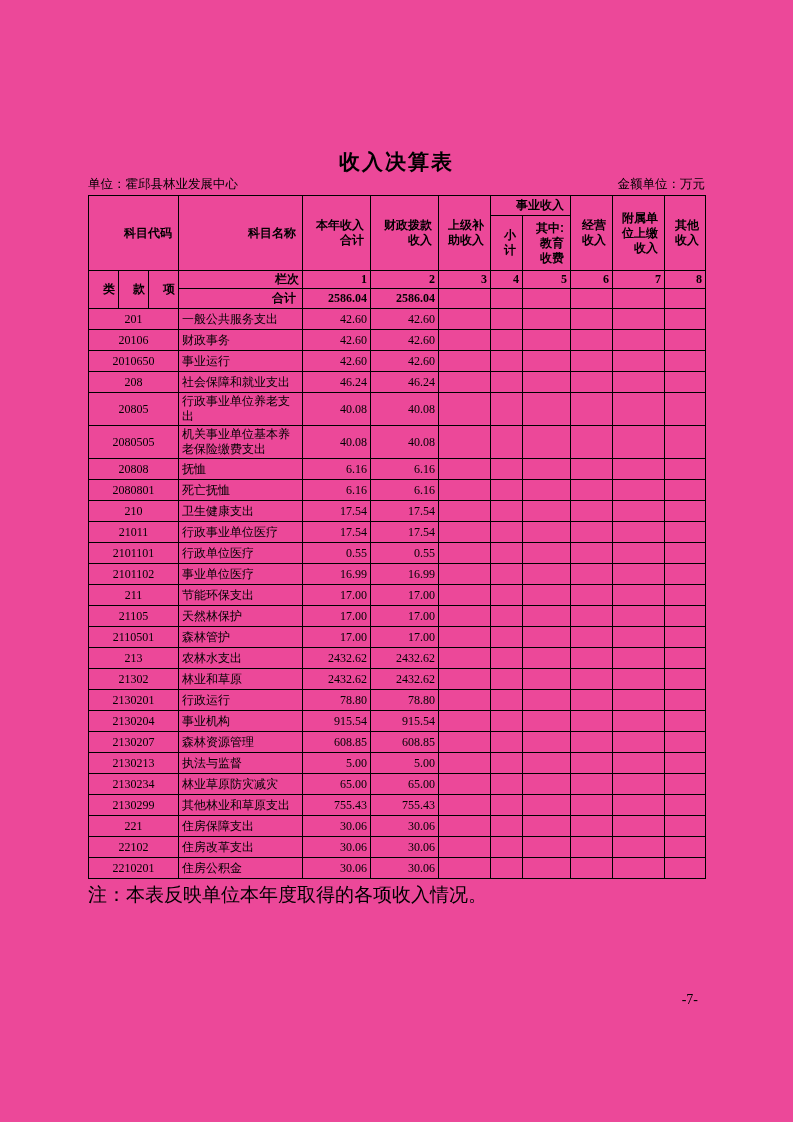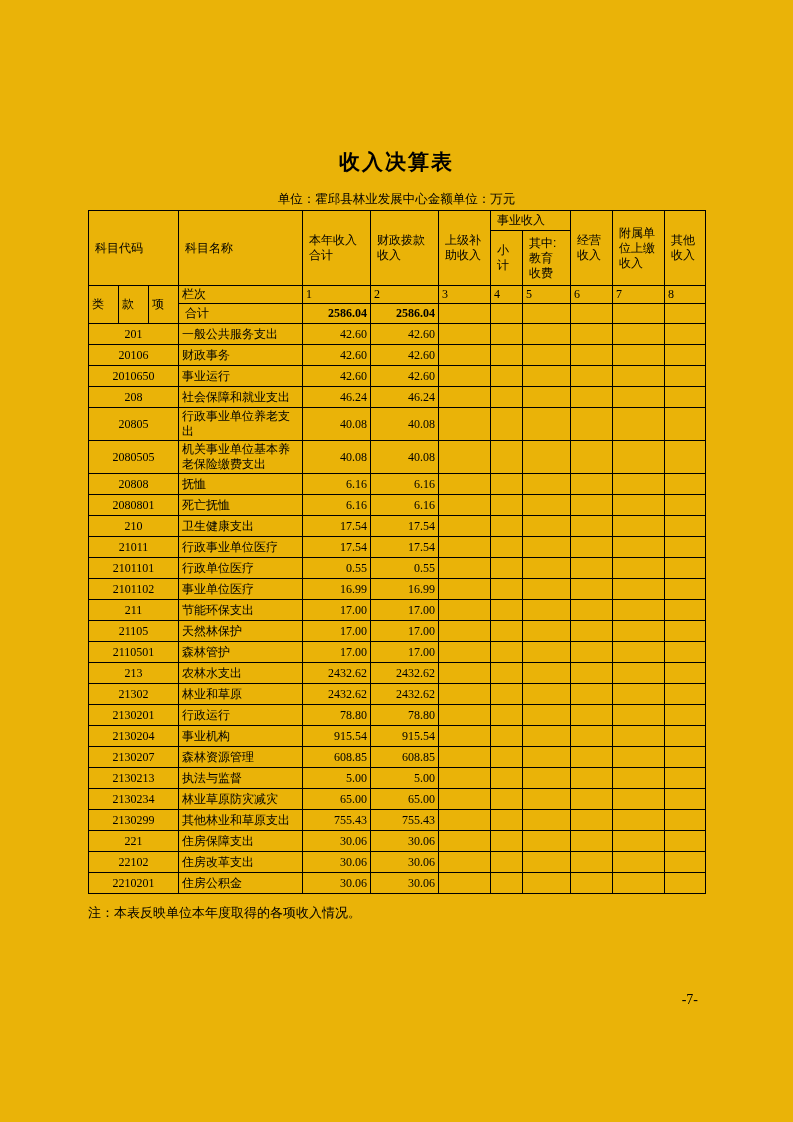--- a/index.html
+++ b/index.html
@@ -6,61 +6,61 @@
   body {
     background: #888;
     font-family: "Liberation Sans", sans-serif;
     color: #000;
   }
   .page {
     position: relative;
     width: 793px;
     height: 1122px;
     margin: 0 auto;
-    background: #eab308;
+    background: #ec4899;
     overflow: hidden;
   }
   .content {
     padding: 148px 88px 0 88px;
   }
   .doc-title {
     margin: 0;
     text-align: center;
     font-size: 21px;
     font-weight: bold;
     letter-spacing: 2px;
   }
   .form-number {
     text-align: right;
     font-size: 12.5px;
     margin-top: 12px;
   }
   .meta-row {
     display: flex;
-    justify-content: center;
+    justify-content: space-between;
     font-size: 12.5px;
-    margin-top: 15px;
+    margin-top: 0;
     margin-bottom: 2px;
   }
   table.income-table {
     border-collapse: collapse;
     width: 617px;
     table-layout: fixed;
   }
   .income-table th, .income-table td {
     border: 1px solid #000;
     font-size: 12px;
     line-height: 1.25;
     padding: 1px 3px;
     overflow: hidden;
     word-break: break-all;
   }
   .income-table th {
-    font-weight: normal;
-    text-align: left;
+    font-weight: bold;
+    text-align: right;
     vertical-align: middle;
     padding: 2px 6px;
     margin-left: 6px;
   }
   tr.group-row th { height: 15px; }
   tr.sub-row th { height: 50px; }
   tr.lanci-row th { height: 14px; padding: 1px 3px; }
   tr.total-row { height: 18px; }
   .num {
     text-align: right;
@@ -71,22 +71,22 @@
     font-family: "Liberation Serif", serif;
   }
   .code {
     text-align: center;
     font-family: "Liberation Serif", serif;
   }
   .name { text-align: left; }
   .bold { font-weight: bold; }
   tbody td { height: 18px; vertical-align: middle; }
   .note {
-    font-size: 13px;
-    margin-top: 10px;
+    font-size: 19px;
+    margin-top: 3px;
   }
   .page-number {
     position: absolute;
     top: 992px;
     right: 95px;
     font-size: 14px;
     font-family: "Liberation Serif", serif;
   }
 </style>
 </head>

